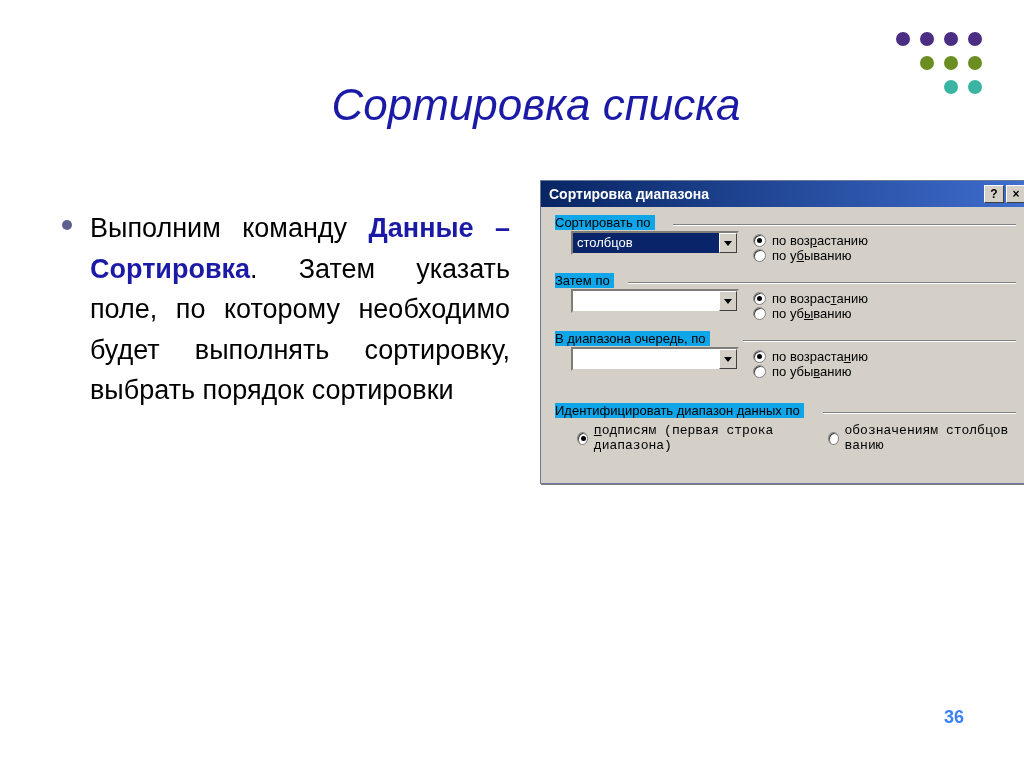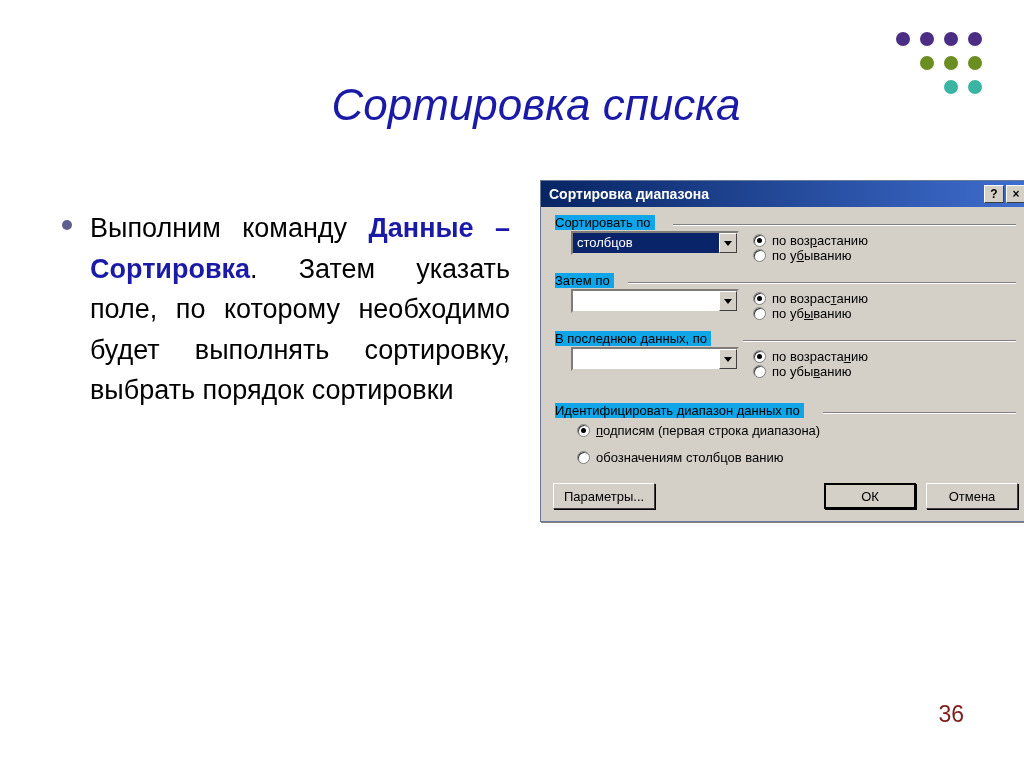--- a/index.html
+++ b/index.html
@@ -53,22 +53,23 @@
     width: 10px; height: 10px;
     border-radius: 50%;
     background: #5f5f8f;
   }
   .bullet-block .cmd { color: #1a1aa6; font-weight: bold; }
 
   .page-num {
     position: absolute;
     right: 60px;
     bottom: 40px;
-    font-size: 23px;
-    color: #7f1d1d;
+    font-size: 18px;
+    color: #3b82f6;
+    font-weight: bold;
   }
 
   
   .dialog {
     position: absolute;
     left: 540px;
     top: 180px;
     width: 491px;
     font-family: Tahoma, Arial, sans-serif;
     font-size: 13px;
@@ -193,24 +194,25 @@
     left: 3px; top: 3px;
   }
   .radio-opt .ul { text-decoration: underline; }
 
   .ident-group {
     margin-top: 20px;
   }
   .ident-opts {
     padding-left: 20px;
     display: flex;
-    flex-direction: column;
-    gap: 12px;
+    flex-direction: row;
+    gap: 20px;
     padding-top: 4px;
     padding-bottom: 6px;
+    font-family: Liberation Mono, monospace;
   }
 
   .btn-row {
     display: flex;
     gap: 10px;
     justify-content: flex-start;
     margin-top: 6px;
   }
   .btn-row .spacer { flex: 1; }
   .win-btn {
@@ -310,21 +312,21 @@
           </label>
           <label class="radio-opt">
             <span class="radio-circle"></span>
             <span>по уб<span class="ul">ы</span>ванию</span>
           </label>
         </div>
       </div>
     </div>
 
     <div class="group">
-      <span class="group-label">В последнюю данных, по</span>
+      <span class="group-label">В диапазона очередь, по</span>
       <span class="group-line" style="left:190px"></span>
       <div class="sort-row">
         <div class="combo">
           <span class="combo-text"></span>
           <span class="combo-btn"></span>
         </div>
         <div class="radios">
           <label class="radio-opt">
             <span class="radio-circle checked"></span>
             <span>по возраста<span class="ul">н</span>ию</span>
@@ -345,21 +347,15 @@
           <span class="radio-circle checked"></span>
           <span><span class="ul">п</span>одписям (первая строка диапазона)</span>
         </label>
         <label class="radio-opt">
           <span class="radio-circle"></span>
           <span>обозначениям столбцов ванию</span>
         </label>
       </div>
     </div>
 
-    <div class="btn-row">
-      <div class="win-btn">Параметры...</div>
-      <span class="spacer"></span>
-      <div class="win-btn default">ОК</div>
-      <div class="win-btn">Отмена</div>
-    </div>
 
   </div>
 </div>
 
 </body></html>

